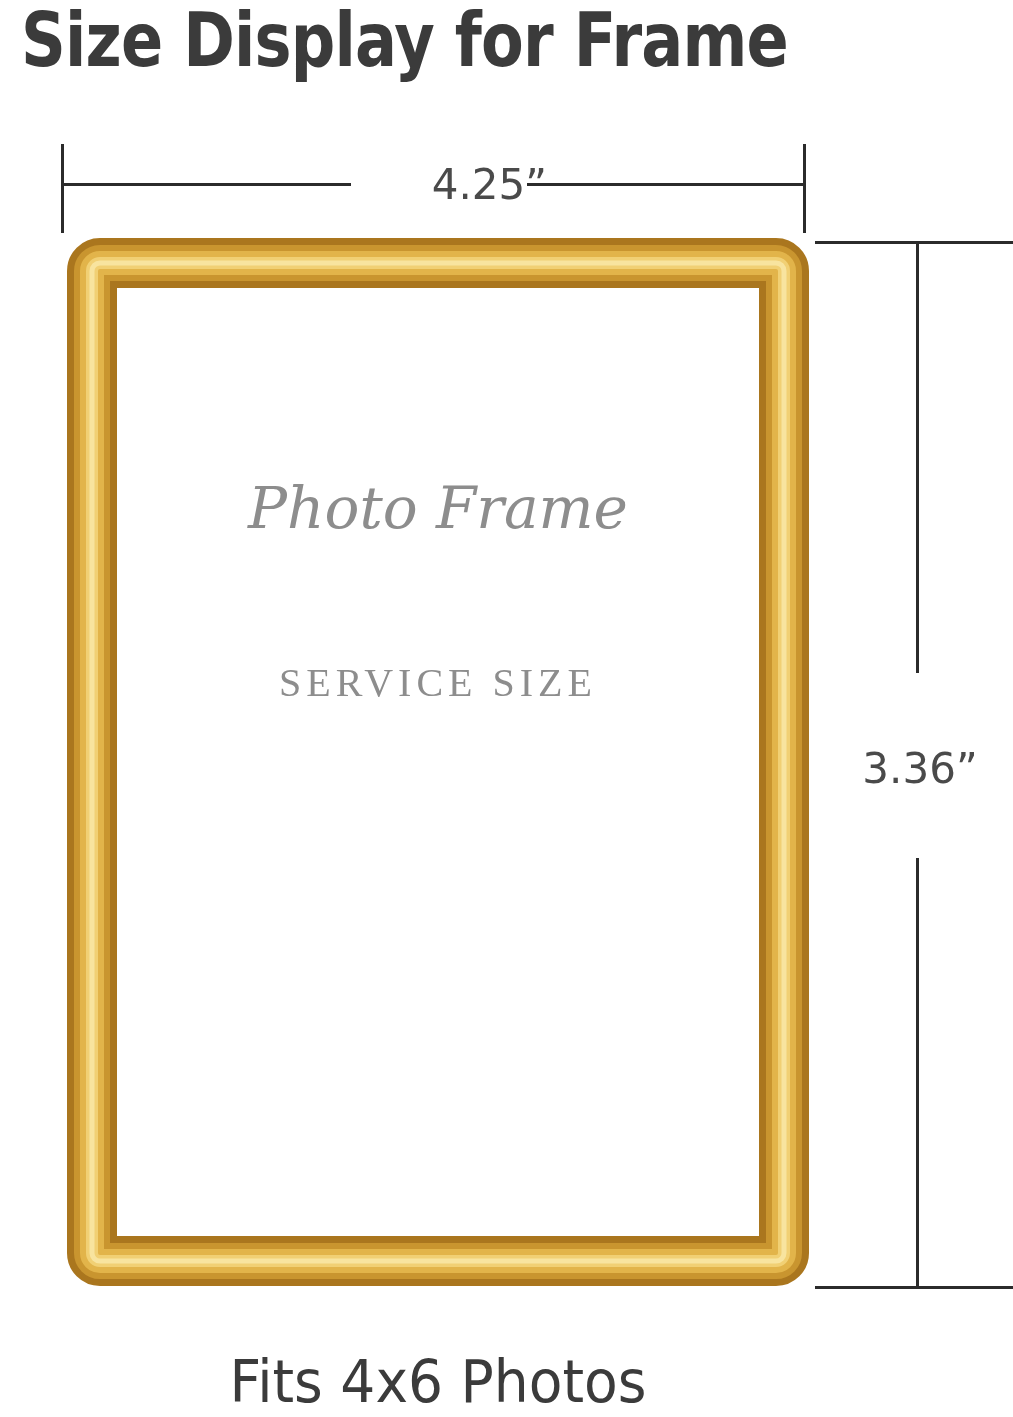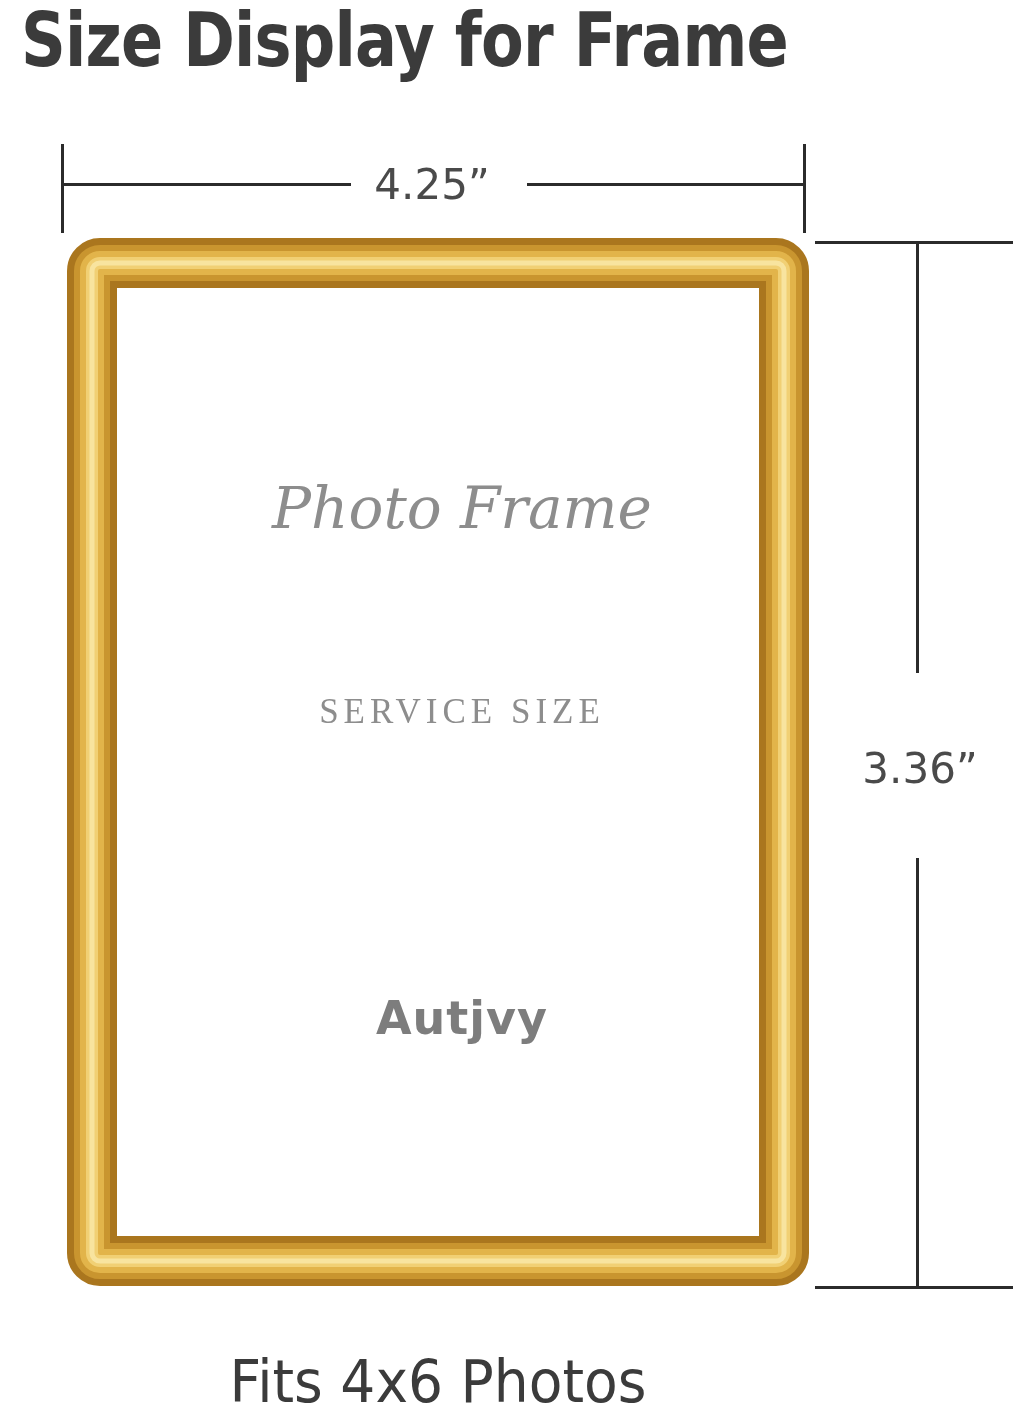--- a/index.html
+++ b/index.html
@@ -46,21 +46,21 @@
     text-align: center;
     white-space: nowrap;
     font-family: "DejaVu Sans", "Liberation Sans", sans-serif;
   }
 
   
   .w-tick-left   { left: 54px;  top: 144px; width: 3px;  height: 89px; }
   .w-tick-right  { left: 796px; top: 144px; width: 3px;  height: 89px; }
   .w-seg-left    { left: 56px;  top: 183px; width: 288px; height: 3px; }
   .w-seg-right   { left: 520px; top: 183px; width: 278px; height: 3px; }
-  .w-label       { left: 337px; top: 160px; width: 176px; }
+  .w-label       { left: 364px; top: 160px; width: 176px; text-align: right; }
 
   
   .h-tick-top    { left: 808px; top: 241px;  width: 200px; height: 3px; }
   .h-tick-bottom { left: 808px; top: 1286px; width: 200px; height: 3px; }
   .h-seg-top     { left: 909px; top: 243px;  width: 3px;   height: 430px; }
   .h-seg-bottom  { left: 909px; top: 858px;  width: 3px;   height: 430px; }
   .h-label       { left: 833px; top: 744px;  width: 160px; }
 
   
   .frame-svg {
@@ -71,34 +71,33 @@
     height: 1048px;
   }
 
   
   .inner-text {
     position: absolute;
     left: 60px;
     width: 742px;
     text-align: center;
     white-space: nowrap;
-    padding-left: 24px;
   }
   .script-text {
     top: 468px;
     font-family: "DejaVu Serif", "Liberation Serif", serif;
     font-style: italic;
     font-size: 58px;
     line-height: 80px;
     color: var(--inner_text, #8d8d8d);
   }
   .service-text {
-    top: 689px;
+    top: 660px;
     font-family: "Liberation Serif", "DejaVu Serif", serif;
-    font-size: 35px;
+    font-size: 40px;
     line-height: 46px;
     letter-spacing: 5px;
     color: var(--inner_text, #8d8d8d);
   }
   .brand-text {
     top: 990px;
     font-family: "DejaVu Sans", "Liberation Sans", sans-serif;
     font-weight: bold;
     font-size: 46px;
     line-height: 56px;
@@ -148,17 +147,16 @@
   <svg class="frame-svg" viewBox="0 0 742 1048" xmlns="http://www.w3.org/2000/svg">
     <rect x="25" y="25" width="692" height="998" rx="8" fill="none" stroke-width="50" stroke="#aa761e"></rect>
     <rect x="25" y="25" width="692" height="998" rx="8" fill="none" stroke-width="36" stroke="#c9952f"></rect>
     <rect x="25" y="25" width="692" height="998" rx="8" fill="none" stroke-width="24" stroke="#e2b44a"></rect>
     <rect x="25" y="25" width="692" height="998" rx="8" fill="none" stroke-width="12" stroke="#f1d074"></rect>
     <rect x="25" y="25" width="692" height="998" rx="8" fill="none" stroke-width="5" stroke="#f8e49f"></rect>
   </svg>
 
   <div class="inner-text script-text">Photo Frame</div>
   <div class="inner-text service-text">SERVICE SIZE</div>
-  <div class="inner-text brand-text">Autjvy</div>
 
   <div class="caption">Fits 4x6 Photos</div>
 
 </div>
 
 </body></html>

